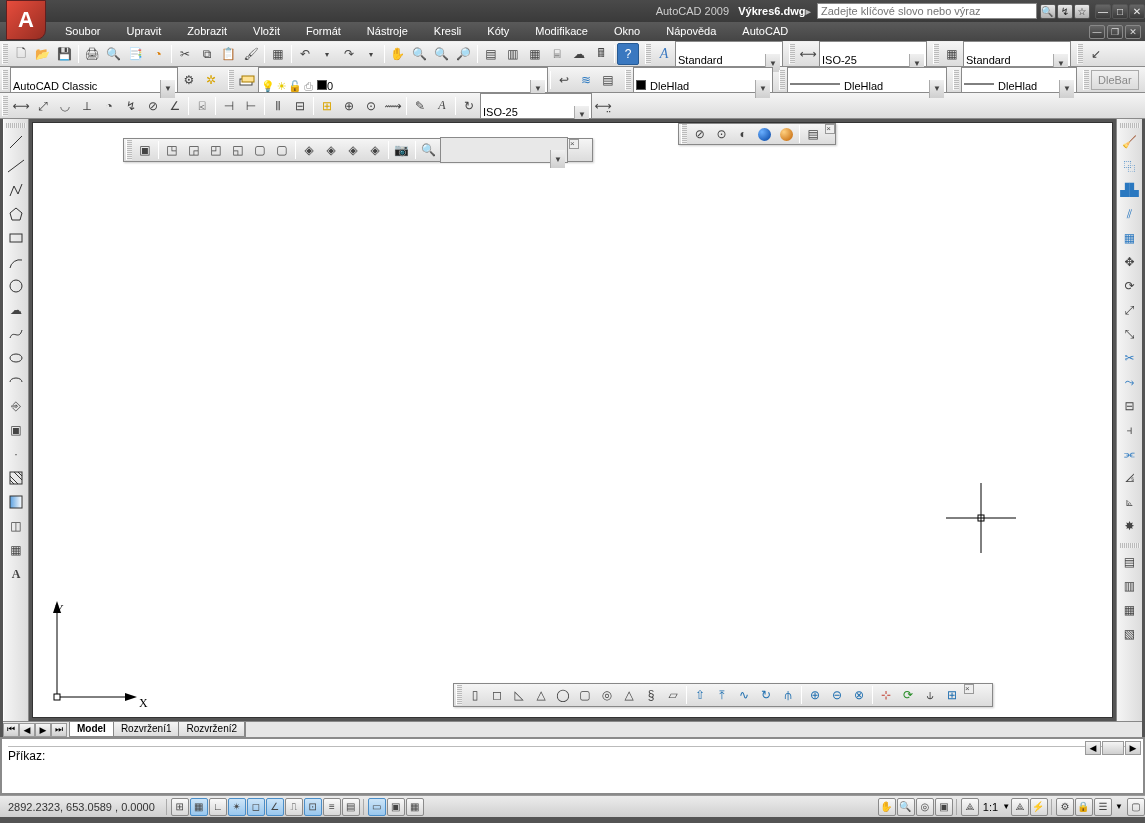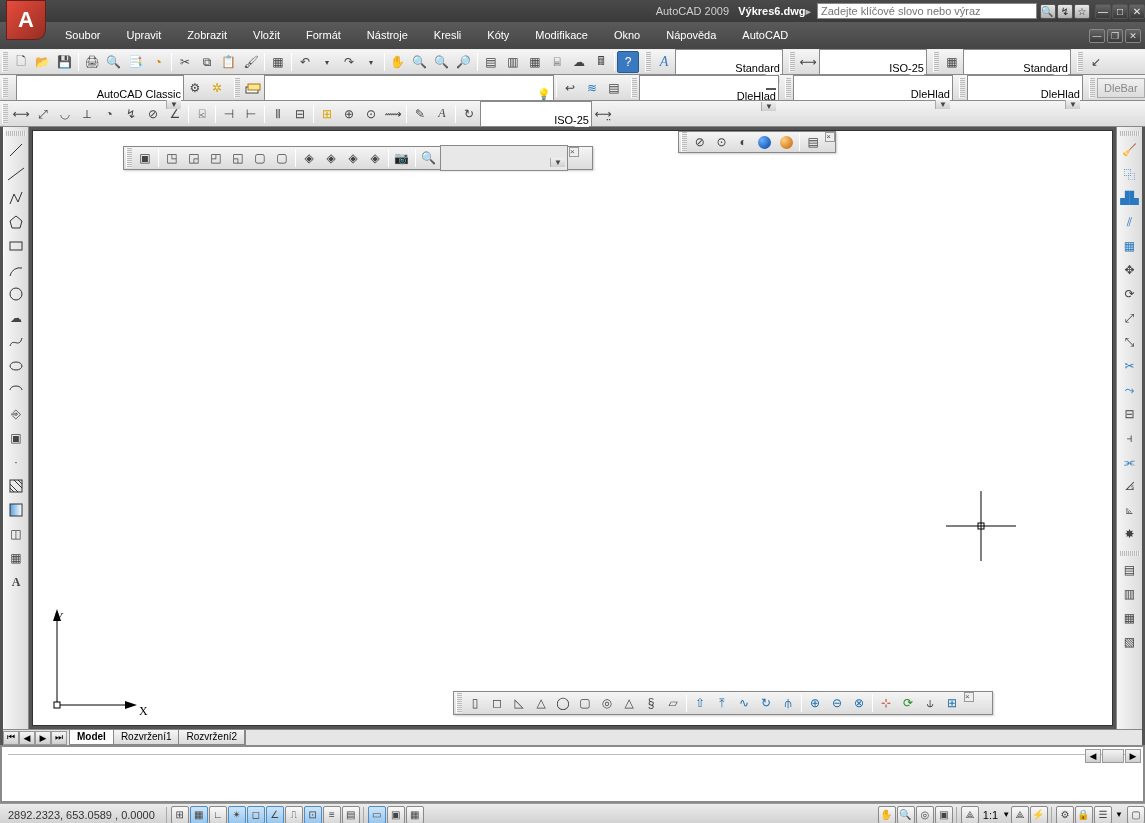--- a/index.html
+++ b/index.html
@@ -9,31 +9,31 @@
   .app-logo { width:40px; height:40px; position:absolute; left:6px; top:0px; background:linear-gradient(135deg,#e74c3c,#962d22); border-radius:0 0 10px 0; display:flex; align-items:center; justify-content:center; font-size:22px; font-weight:bold; color:#fff; font-family:"Arial"; border:1px solid #602020; z-index:50; }
   .title-center { flex:1; text-align:right; }
   .title-center span.app-name { color:#cfcfcf; }
   .title-center span.doc-name { color:#fff; font-weight:bold;}
   .title-bar .search-box { width:220px; height:16px; background:#fff; border:1px solid #888; font-size:11px; color:#888; padding:0 3px; margin-right:2px; }
   .title-bar .mag, .title-bar .winbtn { width:16px; height:15px; background:linear-gradient(#e8e8e8,#b0b0b0); border:1px solid #555; margin-left:1px; display:flex; align-items:center; justify-content:center; font-size:10px; color:#222; border-radius:2px; cursor:default;}
   .title-bar .winbtn.dark { background:linear-gradient(#666,#3a3a3a); color:#eee; }
   .title-bar .gap { width:4px; }
   .title-bar .tri { margin-right:6px; color:#bbb;}
   
-  .menu-bar { height:27px; background:linear-gradient(#5a5a5a,#454545); display:flex; align-items:center; padding-left:52px; color:#fff; font-size:11px; }
+  .menu-bar { height:19px; background:linear-gradient(#5a5a5a,#454545); display:flex; align-items:center; padding-left:52px; color:#fff; font-size:11px; }
   .menu-bar .item { padding:0 13px; height:19px; line-height:19px; cursor:default;}
   .menu-bar .right-btns { margin-left:auto; display:flex; padding-right:4px;}
   .menu-bar .right-btns div{ width:16px;height:14px;background:linear-gradient(#666,#3a3a3a);border:1px solid #888;margin-left:2px;color:#ddd;display:flex;align-items:center;justify-content:center;font-size:9px;border-radius:2px;}
   
   .toolbar { background:linear-gradient(#f5f5f5,#dcdcdc); border-bottom:1px solid #8a8a8a; display:flex; align-items:center; }
   .toolbar.border-top{border-top:1px solid #efefef;}
   .grip{width:6px;height:20px;background:repeating-linear-gradient(to bottom,#bbb 0 1px,#eee 1px 2px);margin:0 2px;border-left:1px solid #fff;}
   .tb-btn{width:22px;height:22px;display:flex;align-items:center;justify-content:center;border:1px solid transparent;color:#444;font-size:12px;cursor:default;border-radius:2px;}
   .tb-sep{width:1px;height:18px;background:#aaa;margin:0 2px;border-right:1px solid #fff;}
-  .combo{display:flex;align-items:flex-end;height:20px;background:#fff;border:1px solid #8a8a8a;font-size:11px;padding:12px 2px;flex-direction:column;}
+  .combo{display:flex;align-items:flex-start;height:20px;background:#fff;border:1px solid #8a8a8a;font-size:11px;padding:12px 2px;}
   .combo .drop{width:15px;height:18px;background:linear-gradient(#f0f0f0,#cfcfcf);border-left:1px solid #aaa;margin-left:2px;display:flex;align-items:center;justify-content:center;color:#444;font-size:8px;}
   svg{display:block;}
   
   .tb-row{height:26px;}
   .tb-row2{height:26px;}
   
   .columns{display:flex;height:602px;}
   .vtool{width:26px;background:linear-gradient(to right,#f5f5f5,#dcdcdc);border-right:1px solid #8a8a8a;border-left:1px solid #fff;display:flex;flex-direction:column;align-items:center;padding-top:2px;}
   .vtool .tb-btn{width:22px;height:22px;margin:1px 0;}
   .vtool.right{border-left:1px solid #8a8a8a;border-right:none;}
@@ -173,21 +173,21 @@
     <span style="flex:1"></span>
       <div class="drop">▼</div>
   </div>
   <div style="width:4px;"></div>
   <div class="grip"></div>
   <div class="tb-btn">↙</div>
 </div>
 
 <div class="toolbar tb-row2">
   <div class="grip"></div>
-  <div class="combo" style="width:168px;margin-left:6px;">
+  <div class="combo" style="width:168px;">
     <span>AutoCAD Classic</span>
     <span style="flex:1"></span>
       <div class="drop">▼</div>
   </div>
   <div class="tb-btn">⚙</div>
   <div class="tb-btn" style="color:#d9a400;">✲</div>
   <div style="width:4px;"></div>
 
   <div class="grip"></div>
   <div class="tb-btn">
@@ -493,20 +493,21 @@
   <div class="tabs">
     <div class="tab active">Model</div>
     <div class="tab">Rozvržení1</div>
     <div class="tab">Rozvržení2</div>
   </div>
   <div style="flex:1"></div>
 </div>
 
 <div class="cmd">
   <div style="height:4px;border-bottom:1px solid #bbb;margin:2px 0;"></div>
+  <div>Příkaz:</div>
   <div class="scroll-controls">
      <div>◀</div>
      <div style="width:22px;"></div>
      <div>▶</div>
   </div>
 </div>
 
 <div class="status">
   <div class="coords">2892.2323, 653.0589 , 0.0000</div>
   <div class="sep"></div>

